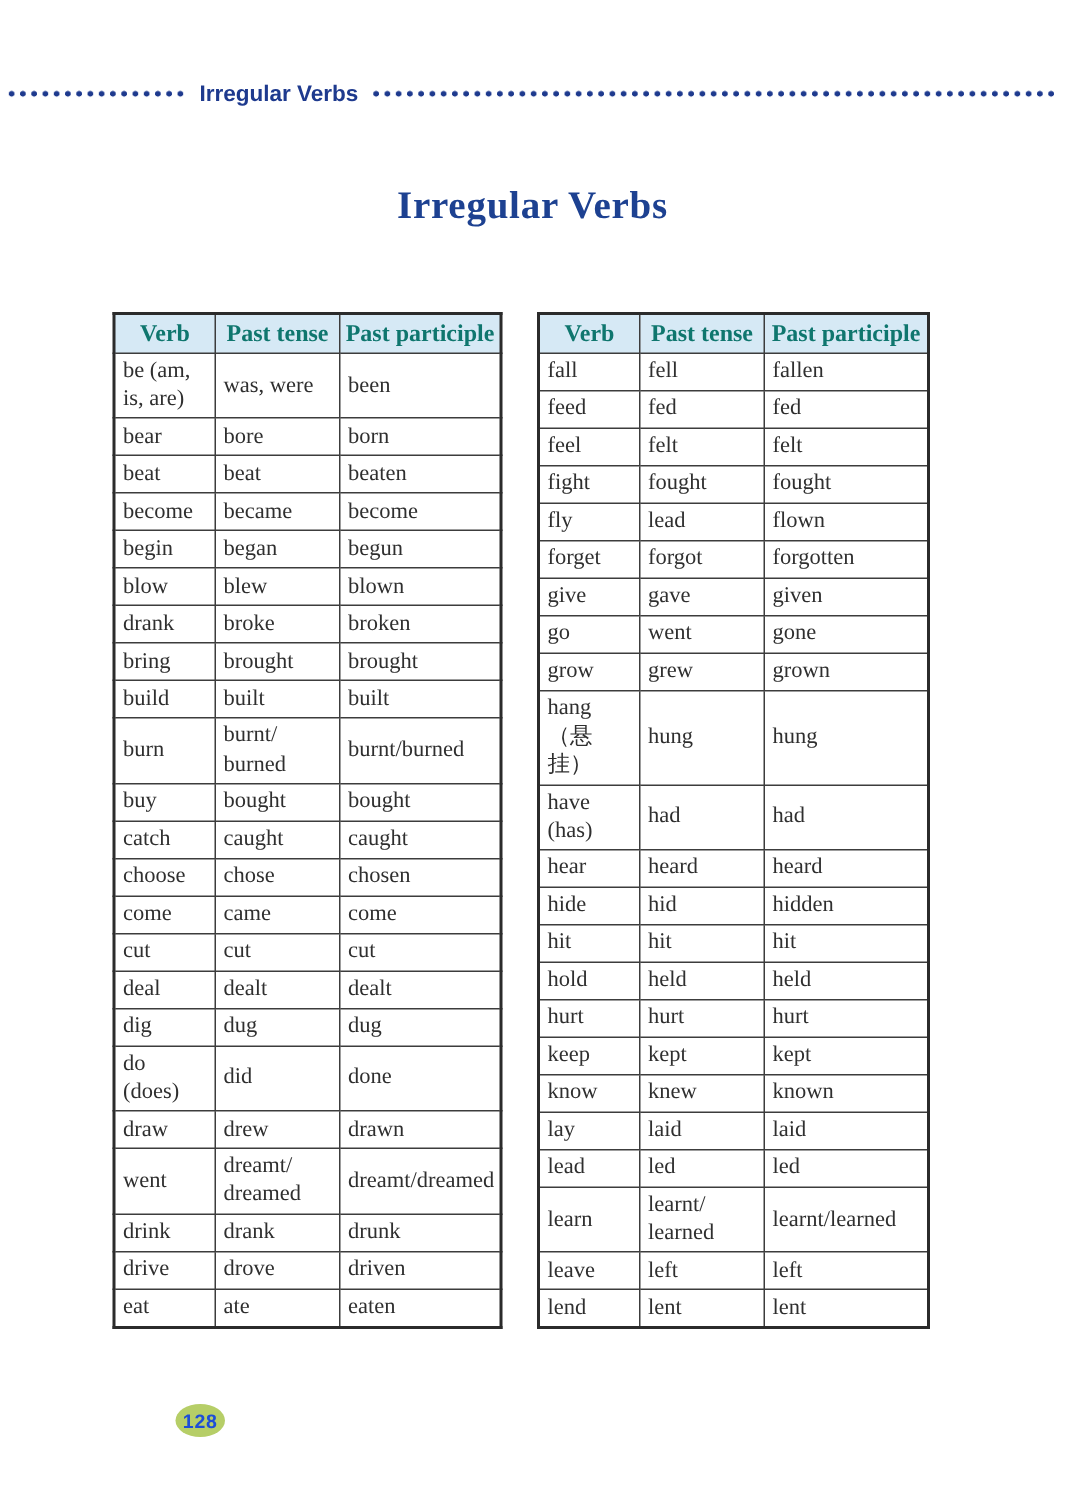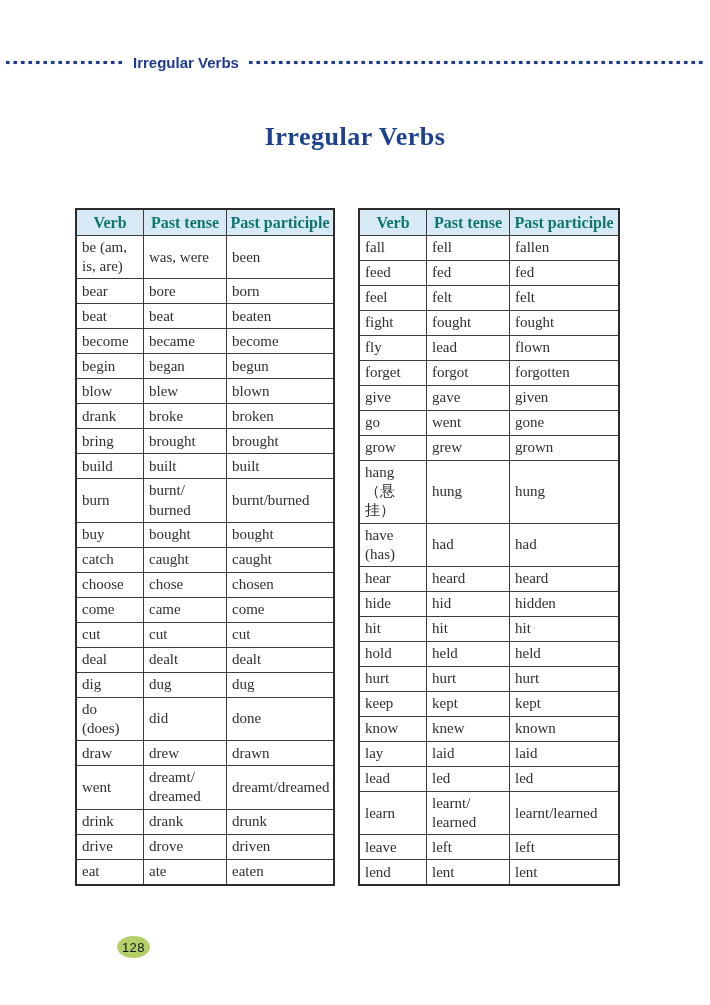--- a/index.html
+++ b/index.html
@@ -89,23 +89,23 @@
     overflow: hidden;
   }
 
   
   .page-badge {
     position: absolute;
     left: 117px; top: 936px;
     width: 33px; height: 22px;
     border-radius: 50%;
     background: #b6ce67;
-    color: #0f172a;
+    color: #1d4ed8;
     font-family: "Liberation Sans", sans-serif;
-    font-weight: normal;
+    font-weight: bold;
     font-size: 13px;
     display: flex;
     align-items: center;
     justify-content: center;
     letter-spacing: 0.5px;
   }
 </style>
 </head>
 <body>
 

